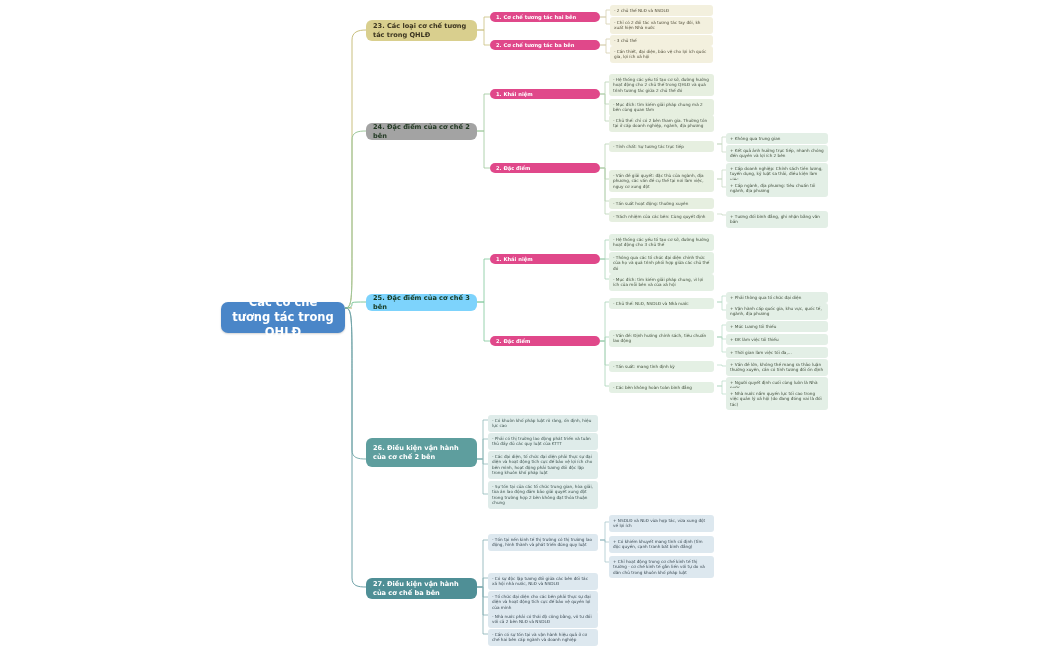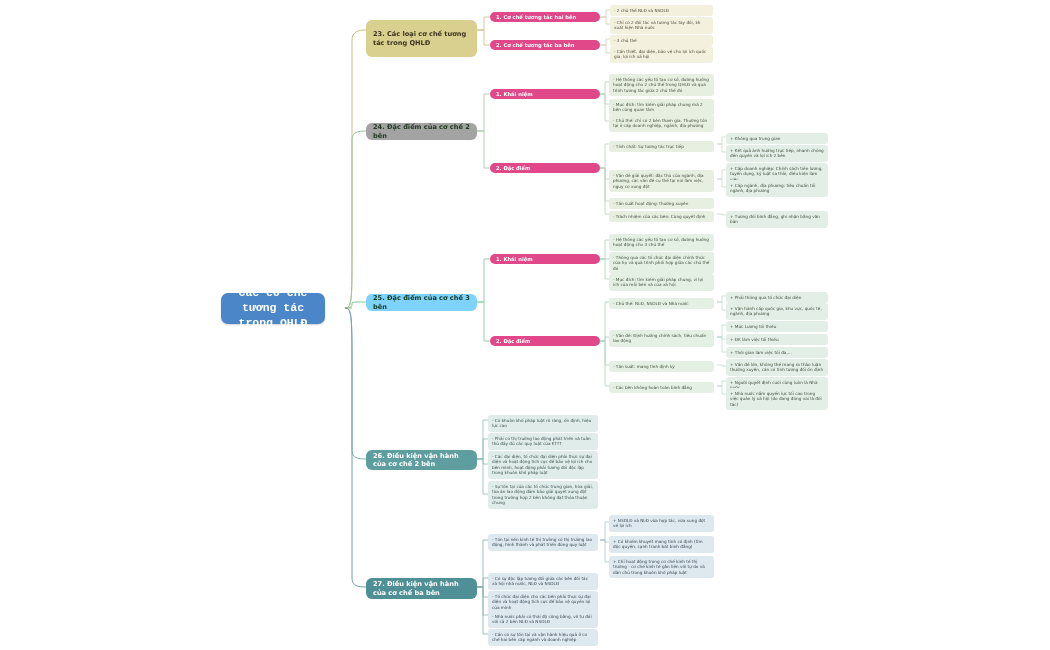--- a/index.html
+++ b/index.html
@@ -147,23 +147,23 @@
     <path d="M477 587 L483 587 L483 578 L488 578" stroke="#85aeb4" stroke-width=".8" fill="none"></path>
     <path d="M477 587 L483 587 L483 597 L488 597" stroke="#85aeb4" stroke-width=".8" fill="none"></path>
     <path d="M477 587 L483 587 L483 615 L488 615" stroke="#85aeb4" stroke-width=".8" fill="none"></path>
     <path d="M477 587 L483 587 L483 634 L488 634" stroke="#85aeb4" stroke-width=".8" fill="none"></path>
 
     <path d="M600 540 L605 540 L605 522 L609 522" stroke="#9dc0c6" stroke-width=".7" fill="none"></path>
     <path d="M600 540 L605 540 L605 542 L609 542" stroke="#9dc0c6" stroke-width=".7" fill="none"></path>
     <path d="M600 540 L605 540 L605 562 L609 562" stroke="#9dc0c6" stroke-width=".7" fill="none"></path>
   </svg>
 
-  <div class="node root" style="left:221px;top:293px;width:104px;height:31px;font-family:Liberation Mono, monospace;">Các cơ chế tương tác trong QHLĐ</div>
-
-  <div class="node l1 tan" style="left:366px;top:20px;width:111px;height:37px;">23. Các loại cơ chế tương tác trong QHLĐ</div>
+  <div class="node root" style="left:221px;top:302px;width:124px;height:31px;">Các cơ chế tương tác trong QHLĐ</div>
+
+  <div class="node l1 tan" style="left:366px;top:20px;width:111px;height:21px;">23. Các loại cơ chế tương tác trong QHLĐ</div>
 
   <div class="node l2" style="left:490px;top:12px;width:110px;height:10px;">1. Cơ chế tương tác hai bên</div>
   <div class="node l2" style="left:490px;top:40px;width:110px;height:10px;">2. Cơ chế tương tác ba bên</div>
 
   <div class="node leaf cream" style="left:610px;top:5px;width:103px;">- 2 chủ thể NLĐ và NSDLĐ</div>
   <div class="node leaf cream" style="left:610px;top:17px;width:103px;">- Chỉ có 2 đối tác và tương tác tay đôi, kh xuất hiện Nhà nước</div>
   <div class="node leaf cream" style="left:610px;top:35px;width:103px;">- 3 chủ thể</div>
   <div class="node leaf cream" style="left:610px;top:46px;width:103px;">- Cần thiết, đại diện, bảo vệ cho lợi ích quốc gia, lợi ích xã hội</div>
 
   <div class="node l1 green" style="left:366px;top:123px;width:111px;height:17px;">24. Đặc điểm của cơ chế 2 bên</div>
@@ -202,21 +202,21 @@
 
   <div class="node leaf sage" style="left:726px;top:292px;width:102px;">+ Phải thông qua tổ chức đại diện</div>
   <div class="node leaf sage" style="left:726px;top:303px;width:102px;">+ Vận hành cấp quốc gia, khu vực, quốc tế, ngành, địa phương</div>
   <div class="node leaf sage" style="left:726px;top:321px;width:102px;">+ Mức Lương tối thiểu</div>
   <div class="node leaf sage" style="left:726px;top:334px;width:102px;">+ ĐK làm việc tối thiểu</div>
   <div class="node leaf sage" style="left:726px;top:347px;width:102px;">+ Thời gian làm việc tối đa,...</div>
   <div class="node leaf sage" style="left:726px;top:359px;width:102px;">+ Vấn đề lớn, không thể mang ra thảo luận thường xuyên, cần có tính tương đối ổn định</div>
   <div class="node leaf sage" style="left:726px;top:377px;width:102px;">+ Người quyết định cuối cùng luôn là Nhà nước</div>
   <div class="node leaf sage" style="left:726px;top:388px;width:102px;">+ Nhà nước nắm quyền lực tối cao trong việc quản lý xã hội (do đang đóng vai là đối tác)</div>
 
-  <div class="node l1 teal" style="left:366px;top:450px;width:111px;height:20px;">26. Điều kiện vận hành của cơ chế 2 bên</div>
+  <div class="node l1 teal" style="left:366px;top:438px;width:111px;height:29px;">26. Điều kiện vận hành của cơ chế 2 bên</div>
 
   <div class="node leaf teal" style="left:488px;top:415px;width:110px;">- Có khuôn khổ pháp luật rõ ràng, ổn định, hiệu lực cao</div>
   <div class="node leaf teal" style="left:488px;top:433px;width:110px;">- Phải có thị trường lao động phát triển và tuân thủ đầy đủ các quy luật của KTTT</div>
   <div class="node leaf teal" style="left:488px;top:451px;width:110px;">- Các đại diện, tổ chức đại diện phải thực sự đại diện và hoạt động tích cực để bảo vệ lợi ích cho bên mình, hoạt động phải tương đối độc lập trong khuôn khổ pháp luật</div>
   <div class="node leaf teal" style="left:488px;top:481px;width:110px;">- Sự tồn tại của các tổ chức trung gian, hòa giải, tòa án lao động đảm bảo giải quyết xung đột trong trường hợp 2 bên không đạt thỏa thuận chung</div>
 
   <div class="node l1 teal2" style="left:366px;top:578px;width:111px;height:21px;">27. Điều kiện vận hành của cơ chế ba bên</div>
 
   <div class="node leaf blue" style="left:488px;top:534px;width:110px;">- Tồn tại nền kinh tế thị trường có thị trường lao động, hình thành và phát triển đúng quy luật</div>
   <div class="node leaf blue" style="left:488px;top:573px;width:110px;">- Có sự độc lập tương đối giữa các bên đối tác xã hội nhà nước, NLĐ và NSDLĐ</div>

